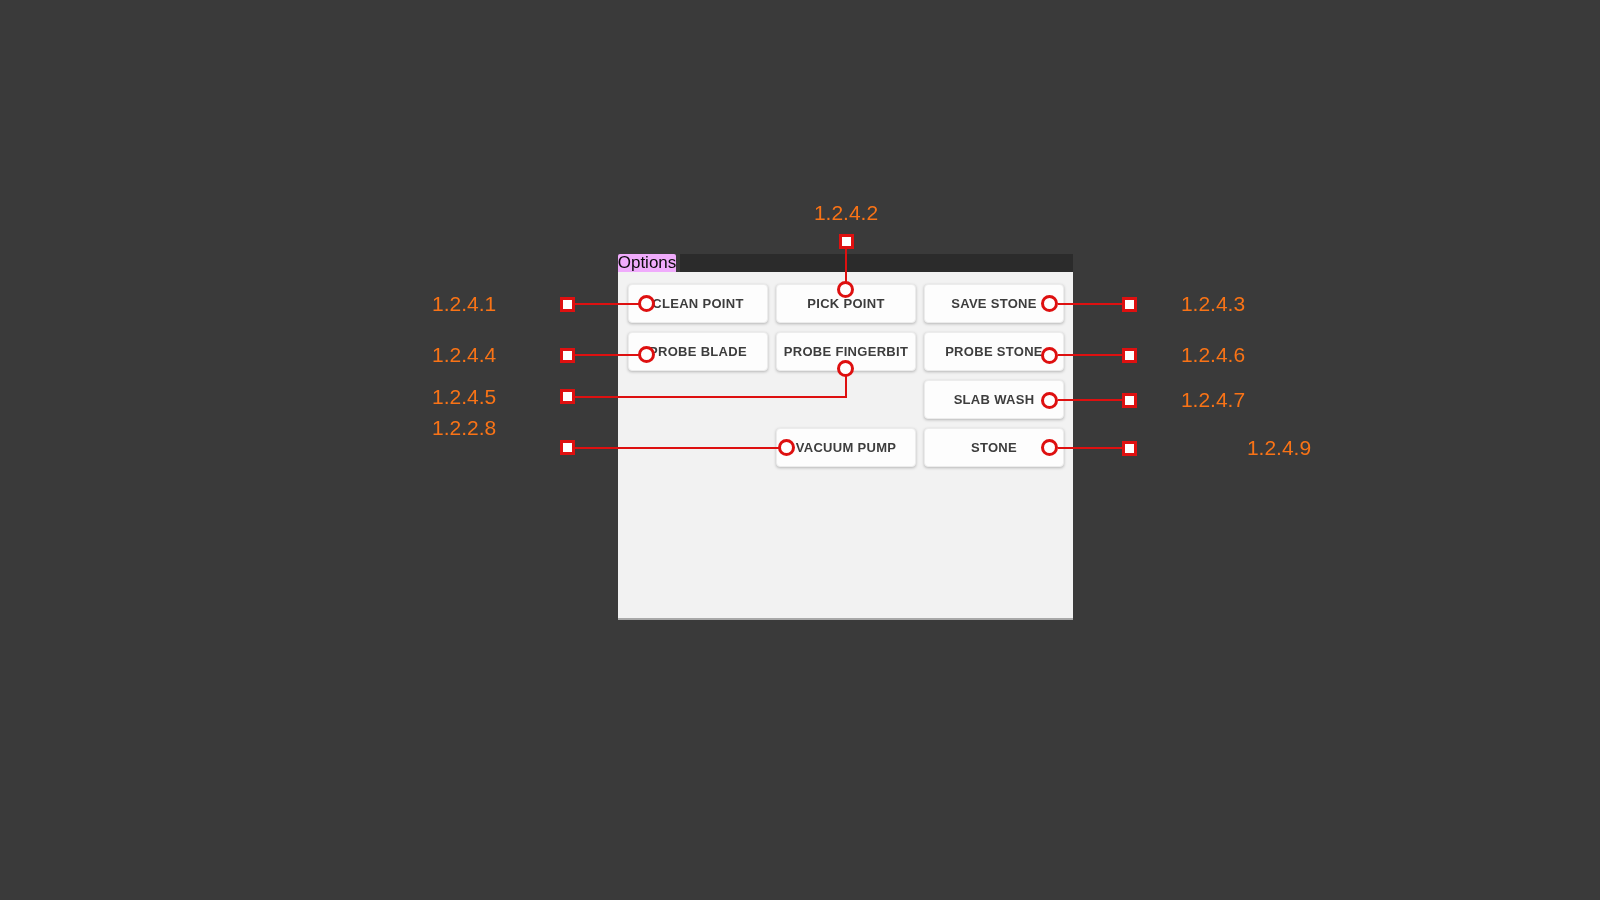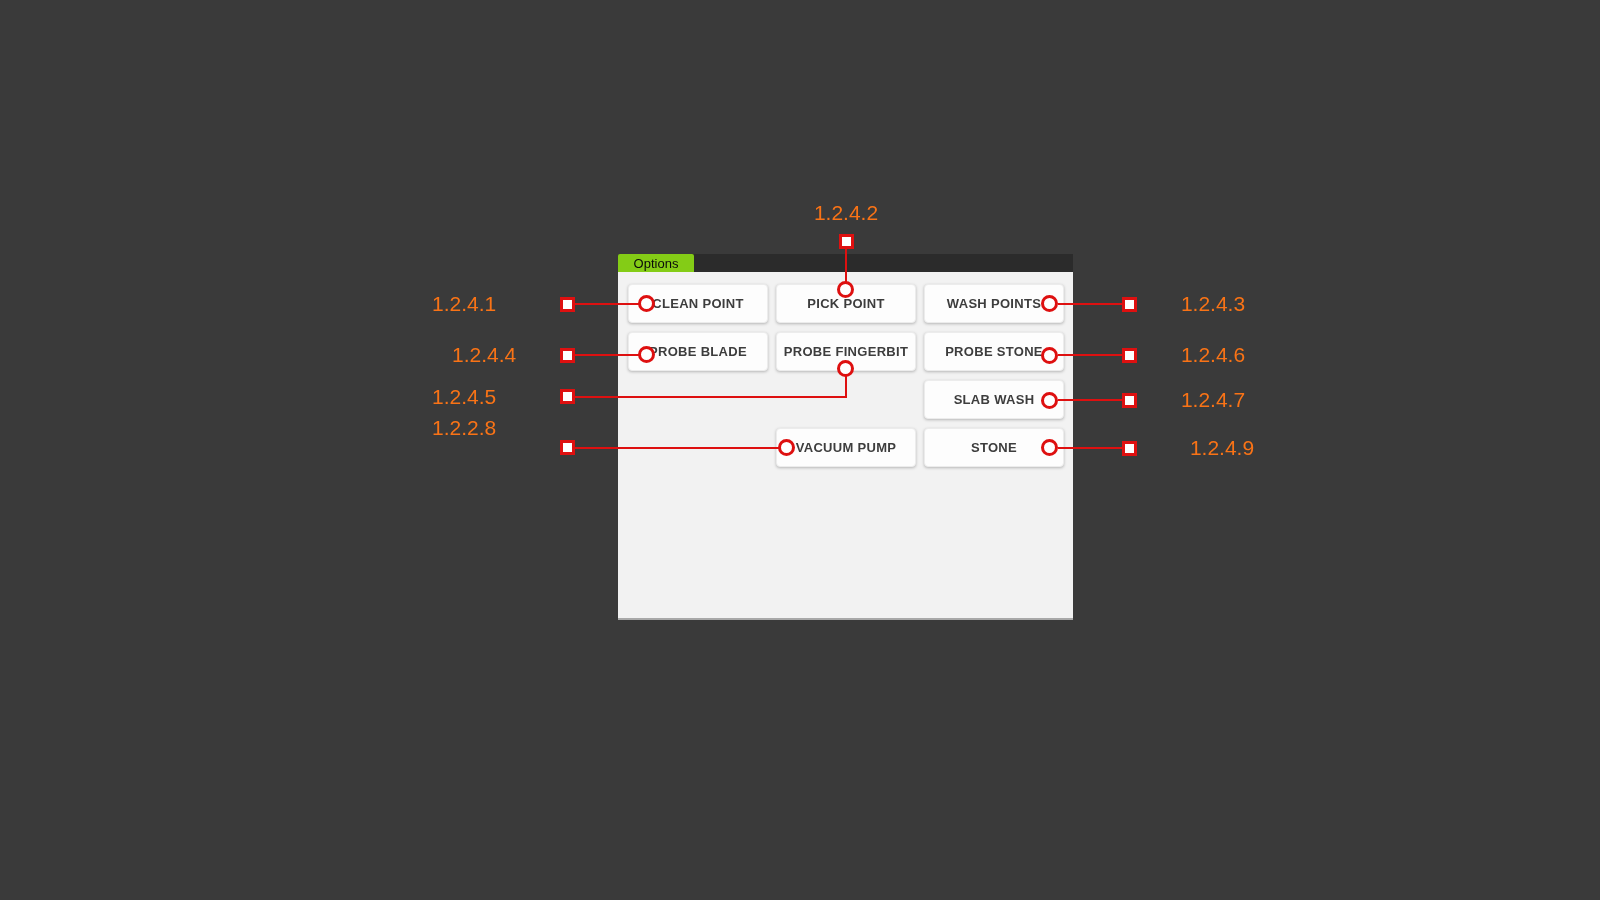--- a/index.html
+++ b/index.html
@@ -4,22 +4,22 @@
 <style>
   html,body{margin:0;padding:0;background:#222;}
   .canvas{
     position:relative;width:1600px;height:900px;overflow:hidden;
     background:#3a3a3a;
     font-family:"Liberation Sans",sans-serif;
   }
   
   .tab-strip{position:absolute;left:680px;top:254px;width:393px;height:18px;background:#2b2b2b;}
   .tab{
-    position:absolute;left:618px;top:254px;width:76px;height:18px;
-    background:#84cc16;color:#0a0a0a;font-size:13px;
+    position:absolute;left:618px;top:254px;width:58px;height:18px;
+    background:#f0abfc;color:#0a0a0a;font-size:17px;
     display:flex;align-items:center;justify-content:center;
     border-radius:2px 2px 0 0;
   }
   .panel-body{
     position:absolute;left:618px;top:272px;width:455px;height:346px;
     background:#f2f2f2;border-bottom:2px solid #a8a8a8;
   }
   .btn{
     position:absolute;width:140px;height:39px;box-sizing:border-box;
     background:#fdfdfd;border:1px solid #ececec;border-radius:4px;
@@ -50,21 +50,21 @@
 <body>
 
 <div class="canvas">
 
   <div class="tab-strip"></div>
   <div class="tab">Options</div>
   <div class="panel-body"></div>
 
   <div class="btn" style="left:628px;top:284px">CLEAN POINT</div>
   <div class="btn" style="left:776px;top:284px">PICK POINT</div>
-  <div class="btn" style="left:924px;top:284px">WASH POINTS</div>
+  <div class="btn" style="left:924px;top:284px">SAVE STONE</div>
   <div class="btn" style="left:628px;top:332px">PROBE BLADE</div>
   <div class="btn" style="left:776px;top:332px">PROBE FINGERBIT</div>
   <div class="btn" style="left:924px;top:332px">PROBE STONE</div>
   <div class="btn" style="left:924px;top:380px">SLAB WASH</div>
   <div class="btn" style="left:776px;top:428px">VACUUM PUMP</div>
   <div class="btn" style="left:924px;top:428px">STONE</div>
 
   <div>
     <div class="callout-label lab-left" style="left:432px;top:291px">1.2.4.1</div>
     <div class="sq" style="left:560px;top:297px"></div>
@@ -80,21 +80,21 @@
   </div>
 
   <div>
     <div class="circ" style="left:1041px;top:295px"></div>
     <div class="hline" style="left:1058px;top:303px;width:64px"></div>
     <div class="sq" style="left:1122px;top:297px"></div>
     <div class="callout-label lab-right" style="left:1153px;top:291px">1.2.4.3</div>
   </div>
 
   <div>
-    <div class="callout-label lab-left" style="left:452px;top:342px">1.2.4.4</div>
+    <div class="callout-label lab-left" style="left:432px;top:342px">1.2.4.4</div>
     <div class="sq" style="left:560px;top:348px"></div>
     <div class="hline" style="left:574px;top:354px;width:66px"></div>
     <div class="circ" style="left:638px;top:346px"></div>
   </div>
 
   <div>
     <div class="callout-label lab-left" style="left:432px;top:384px">1.2.4.5</div>
     <div class="sq" style="left:560px;top:389px"></div>
     <div class="hline" style="left:574px;top:396px;width:273px"></div>
     <div class="vline" style="left:845px;top:369px;height:28px"></div>
@@ -119,16 +119,16 @@
     <div class="callout-label lab-left" style="left:432px;top:415px">1.2.2.8</div>
     <div class="sq" style="left:560px;top:440px"></div>
     <div class="hline" style="left:574px;top:447px;width:206px"></div>
     <div class="circ" style="left:778px;top:439px"></div>
   </div>
 
   <div>
     <div class="circ" style="left:1041px;top:439px"></div>
     <div class="hline" style="left:1058px;top:447px;width:64px"></div>
     <div class="sq" style="left:1122px;top:441px"></div>
-    <div class="callout-label lab-right" style="left:1162px;top:435px">1.2.4.9</div>
+    <div class="callout-label lab-right" style="left:1219px;top:435px">1.2.4.9</div>
   </div>
 
 </div>
 
 </body></html>

